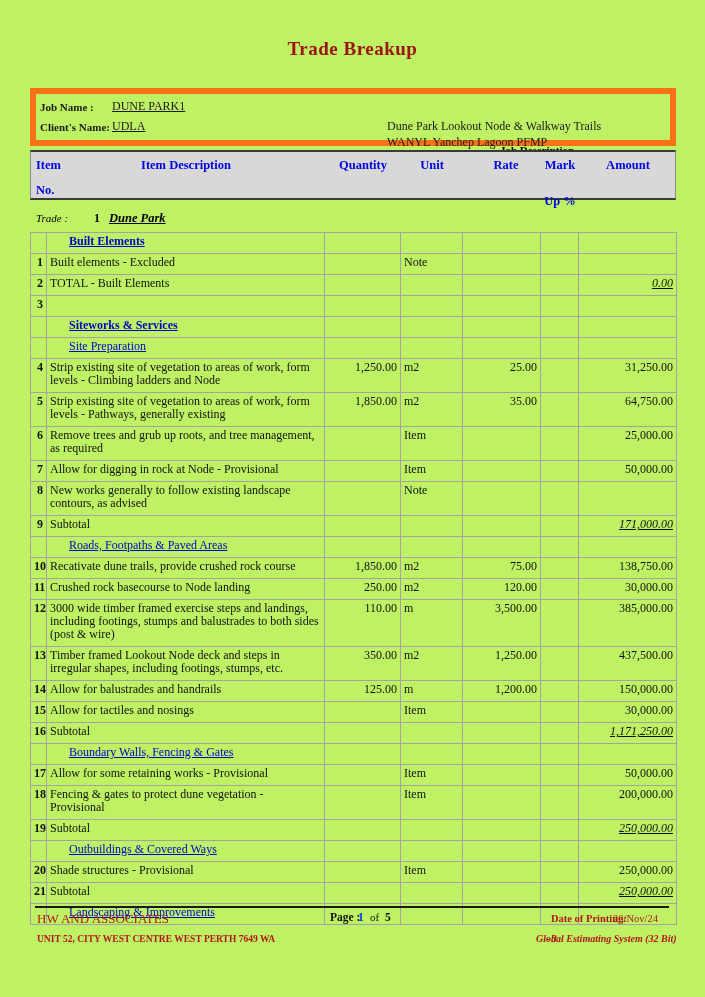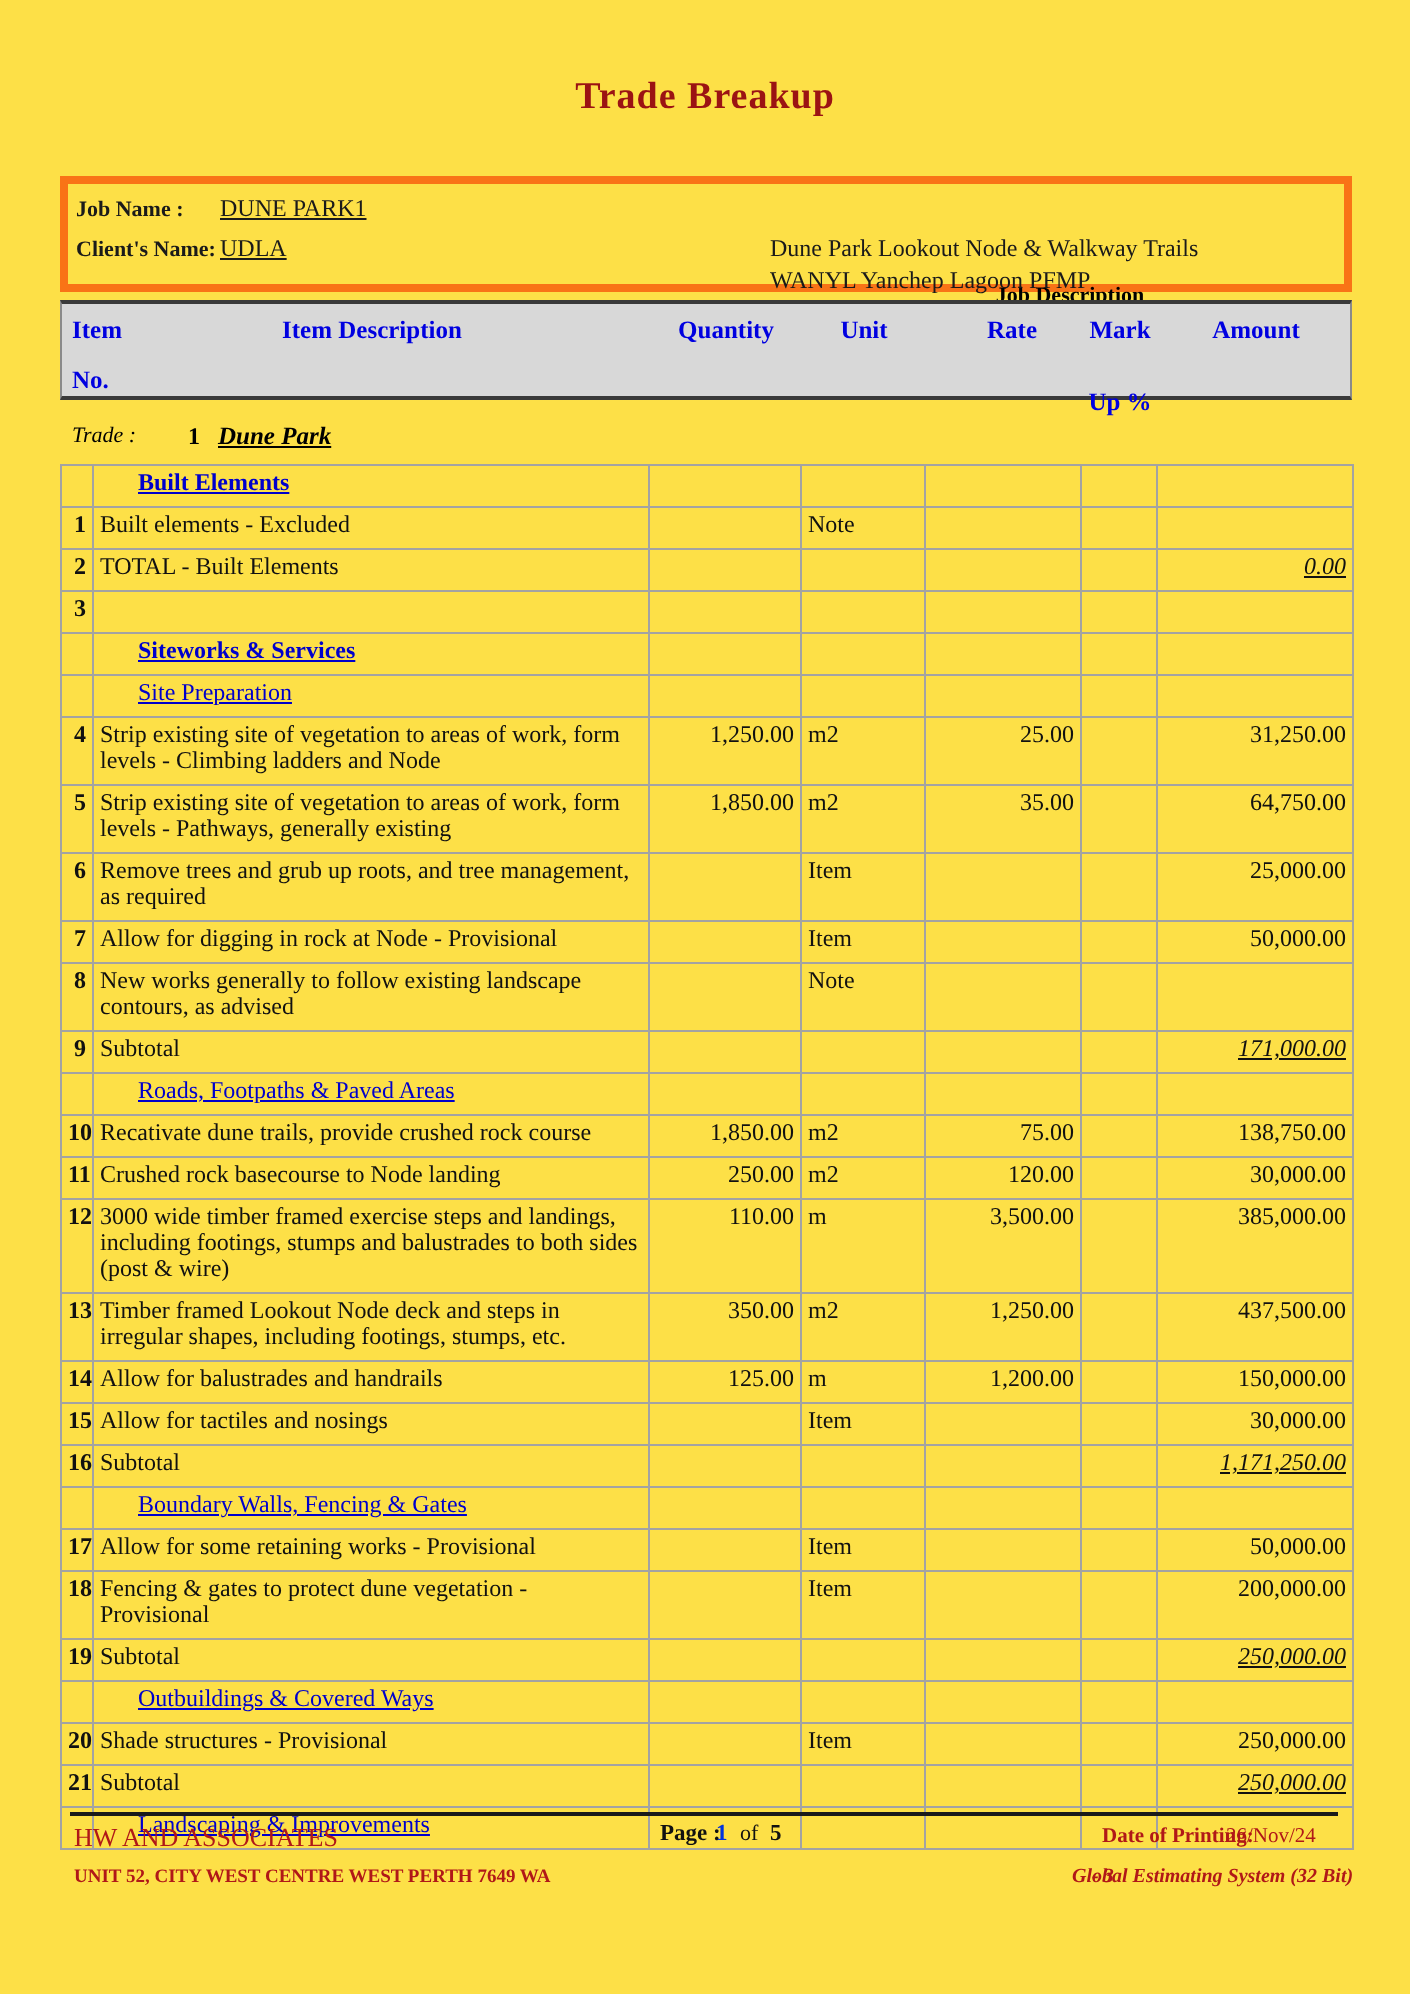--- a/index.html
+++ b/index.html
@@ -2,38 +2,38 @@
 <html style="--title-red: #9b1313; --footer-red: #b01818; --link-blue: #0000cc; --header-blue: #0000e0; --band-bg: #d8d8d8;"><head>
 <meta charset="utf-8">
 <style>
   * { margin: 0; padding: 0; box-sizing: border-box; }
   html, body { background: #ffffff; }
   body { font-family: "Liberation Serif", serif; }
   .page {
     position: relative;
     width: 705px;
     height: 997px;
-    background: #fde047;
+    background: #bef264;
     overflow: hidden;
   }
   .title {
     position: absolute;
     top: 38px; left: 0; width: 705px;
     text-align: center;
     font-size: 19px;
     font-weight: bold;
     color: var(--title-red, #9b1313);
     letter-spacing: 0.5px;
   }
   
   .jobbox {
     position: absolute;
     left: 30px; top: 88px;
     width: 646px; height: 58px;
-    border: 4px solid #f97316;
+    border: 6px solid #f97316;
   }
   .jobbox span { position: absolute; white-space: nowrap; }
   .jb-label { font-weight: bold; font-size: 11px; color: #1a1a1a; }
   .jb-value { font-size: 12px; text-decoration: underline; color: #1a1a1a; }
   .jb-desc-label {
     left: 361px; top: 6px; width: 280px;
     text-align: center;
     font-weight: bold; font-size: 11px;
     text-decoration: underline;
     margin-top: 44px;

